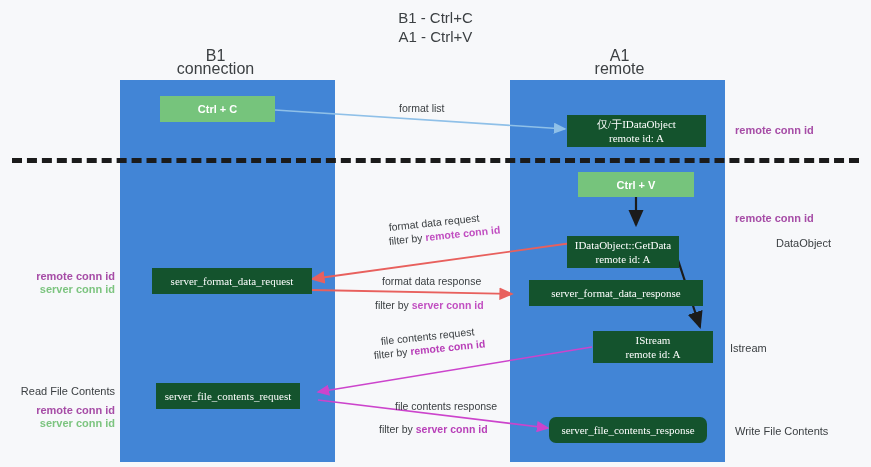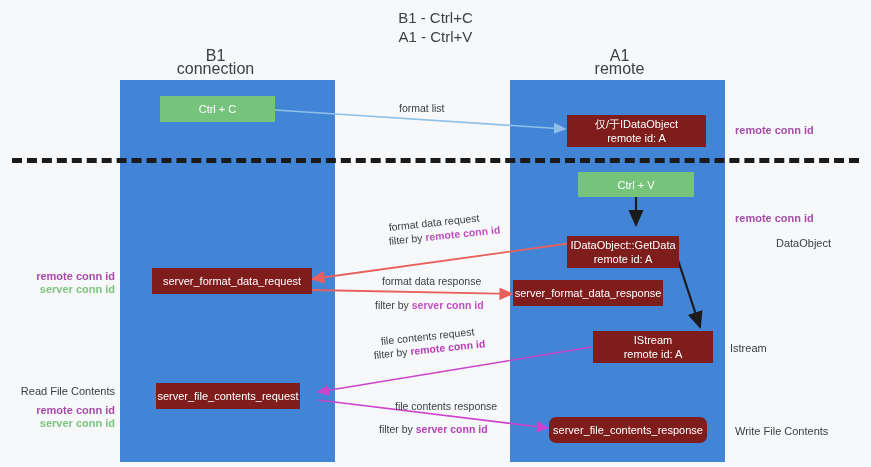--- a/index.html
+++ b/index.html
@@ -58,23 +58,23 @@
     flex-direction: column;
     align-items: center;
     justify-content: center;
     color: #ffffff;
     font-size: 11px;
     line-height: 14px;
     text-align: center;
     white-space: pre-line;
     z-index: 6;
   }
-  .node.green { background: #76c47c; }
+  .node.green { background: #76c47c; font-weight: bold; }
   .node.orange { background: #f9b košt; }
-  .node.orange { background: #7f1d1d; }
+  .node.orange { background: #14532d; font-family: Liberation Serif, serif; }
   
   .txt {
     position: absolute;
     font-size: 11px;
     color: #3c4043;
     line-height: 14px;
     white-space: pre-line;
     z-index: 7;
   }
   .txt.bold-purple {
@@ -160,21 +160,21 @@
   <div class="node orange" style="left:567px; top:115px; width:139px; height:32px;">仅/于IDataObject
 remote id: A</div>
 
   <div class="node green" style="left:578px; top:172px; width:116px; height:25px;">Ctrl + V</div>
 
   <div class="node orange" style="left:567px; top:236px; width:112px; height:32px;">IDataObject::GetData
 remote id: A</div>
 
   <div class="node orange" style="left:152px; top:268px; width:160px; height:26px;">server_format_data_request</div>
 
-  <div class="node orange" style="left:513px; top:280px; width:150px; height:26px;">server_format_data_response</div>
+  <div class="node orange" style="left:529px; top:280px; width:174px; height:26px;">server_format_data_response</div>
 
   <div class="node orange" style="left:593px; top:331px; width:120px; height:32px;">IStream
 remote id: A</div>
 
   <div class="node orange" style="left:156px; top:383px; width:144px; height:26px;">server_file_contents_request</div>
 
   <div class="node orange" style="left:549px; top:417px; width:158px; height:26px;border-radius:7px;">server_file_contents_response</div>
 
   <div class="elabel" style="left:399px; top:101px;">format list</div>
 

